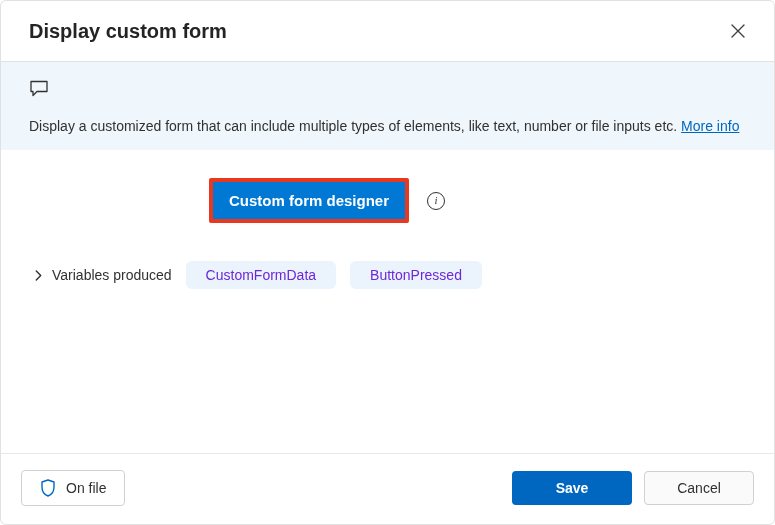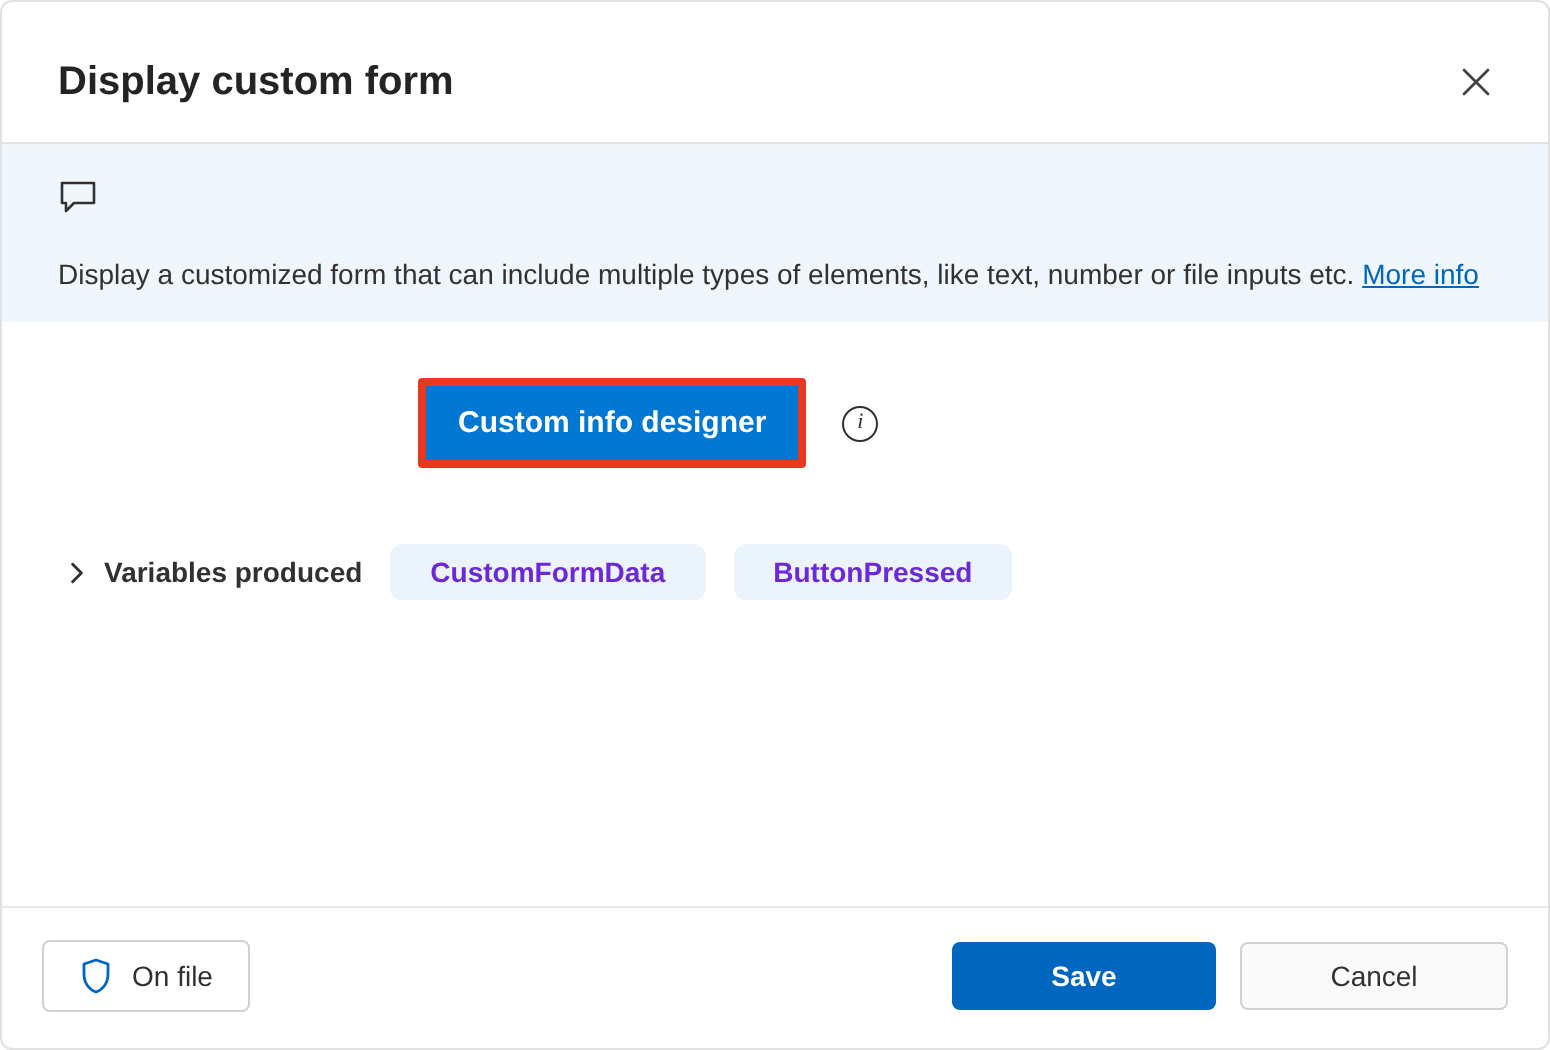--- a/index.html
+++ b/index.html
@@ -17,21 +17,21 @@
       display: flex;
       flex-direction: column;
       border: 1px solid #e1e1e1;
       border-radius: 6px;
       overflow: hidden;
     }
     .header {
       display: flex;
       align-items: center;
       justify-content: space-between;
-      padding: 28px 24px 18px 28px;
+      padding: 18px 24px 18px 28px;
     }
     .title {
       font-size: 20px;
       font-weight: 600;
       color: #242424;
     }
     .close-btn {
       background: none;
       border: none;
       cursor: pointer;
@@ -87,21 +87,20 @@
       font-size: 11px;
       line-height: 1;
       font-family: Georgia, serif;
       font-style: italic;
     }
     .vars-row {
       display: flex;
       align-items: center;
       gap: 14px;
       margin-left: 4px;
-      font-weight: bold;
     }
     .chevron-lbl {
       display: flex;
       align-items: center;
       gap: 8px;
       font-size: 14px;
       color: #323130;
       cursor: pointer;
     }
     .var-pill {
@@ -131,32 +130,32 @@
       color: #323130;
       cursor: pointer;
     }
     .right-btns { display: flex; gap: 12px; }
     .save-btn {
       background: #0067c0;
       color: #fff;
       border: none;
       border-radius: 4px;
       padding: 8px 0;
-      width: 132px;
+      width: 120px;
       font-size: 14px;
       font-weight: 600;
       cursor: pointer;
     }
     .cancel-btn {
       background: #fafafa;
       color: #323130;
       border: 1px solid #d1d1d1;
       border-radius: 4px;
       padding: 8px 0;
-      width: 134px;
+      width: 110px;
       font-size: 14px;
       font-weight: 400;
       cursor: pointer;
     }
   </style>
 </head>
 <body>
 
 <div class="dialog">
   <div class="header">
@@ -175,21 +174,21 @@
         </svg>
     </span>
     <div class="info-text">
       <span>Display a customized form that can include multiple types of elements, like text, number or file inputs etc. </span><a href="#">More info</a>
     </div>
   </div>
 
   <div class="body">
 
     <div class="designer-row">
-      <button class="designer-btn">Custom info designer</button>
+      <button class="designer-btn">Custom form designer</button>
       <span class="info-circle">i</span>
     </div>
 
     <div class="vars-row">
       <div class="chevron-lbl">
         <svg width="11" height="11" viewBox="0 0 10 10">
             <path d="M3 1 L7 5 L3 9" fill="none" stroke="#323130" stroke-width="1.3" stroke-linecap="round" stroke-linejoin="round"></path>
           </svg>
         <span>Variables produced</span>
       </div>

